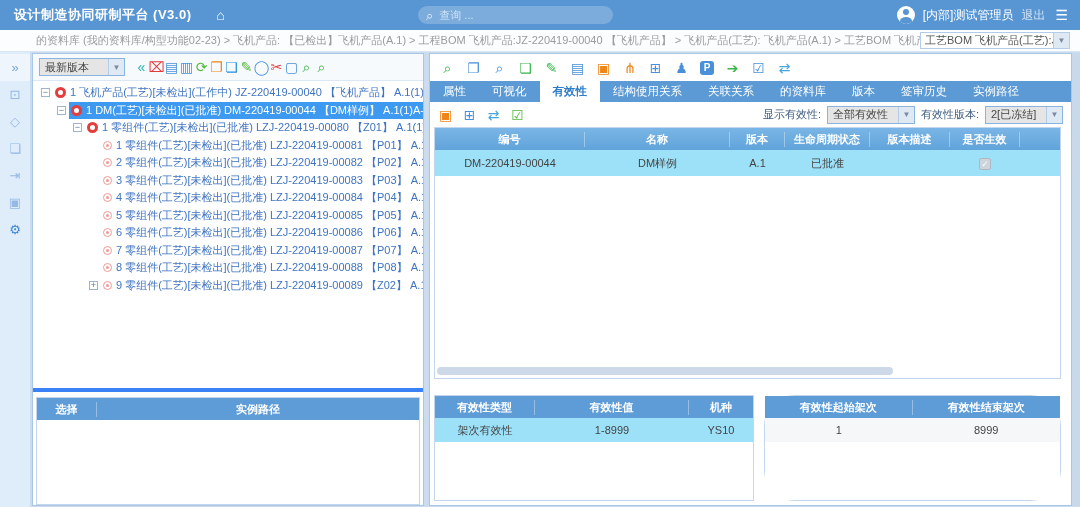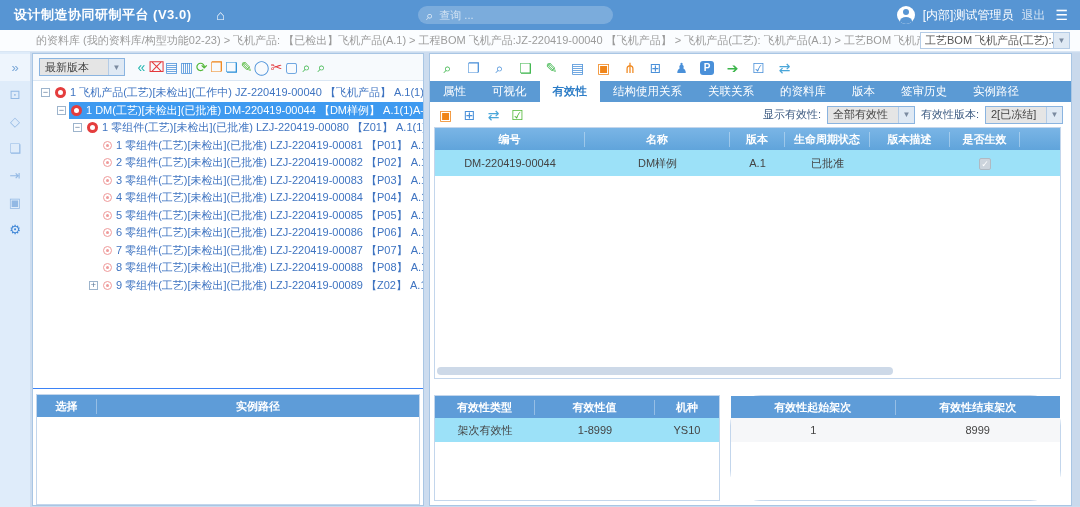--- a/index.html
+++ b/index.html
@@ -49,21 +49,21 @@
   .expander.none { border:none; background:transparent; }
   .hlwrap { display:flex; align-items:center; padding:1px 3px 1px 2px; }
   .hlwrap.sel { background:#3e9af0; }
   .hlwrap.sel .nlabel { color:#fff; }
   .nico { width:9px; height:9px; border-radius:50%; flex:none; margin-right:4px; position:relative; }
   .nico.ring { border:3px solid #e43d3d; background:#fff; width:11px; height:11px; }
   .nico.target { border:1px solid #ef9a9a; background:#fff; }
   .nico.target::after { content:""; position:absolute; left:2px; top:2px; width:3px; height:3px; border-radius:50%; background:#ef9a9a; }
   .nlabel { font-size:11px; color:#3f74c1; cursor:pointer; }
 
-  .instance-panel { flex:none; border-top:1px solid #3b82f6; padding:5px 3px 0 3px; height:117px; }
+  .instance-panel { flex:none; border-top:4px solid #3b82f6; padding:5px 3px 0 3px; height:117px; }
 
   
   .dtable { border:1px solid #c3d6ec; background:#fff; }
   .trow { display:grid; align-items:center; }
   .thead { background:#5e9cd8; height:22px; }
   .thead .tcell { color:#fff; font-weight:bold; font-size:11px; text-align:center; border-right:1px solid rgba(255,255,255,.35); overflow:hidden; white-space:nowrap; }
   .thead .tcell:last-child { border-right:none; }
   .tbodyrow { height:26px; background:#fff; }
   .tbodyrow .tcell { font-size:11px; color:#444; text-align:center; overflow:hidden; white-space:nowrap; }
   .tbodyrow.hl { background:#9ce1f8; }
@@ -82,21 +82,21 @@
   .sub-right .select-box { width:88px; }
   .sub-right .select-box .val { flex:1; }
 
   .main-table-wrap { height:252px; margin:0 10px 0 4px; position:relative; flex:none; }
   .hscroll-thumb { position:absolute; left:2px; bottom:3px; width:73%; height:8px; border-radius:4px; background:#cdd9e8; cursor:pointer; }
   .main-table .thead { background:linear-gradient(#7ab5e6,#60a4db); }
 
   .bottom-area { flex:1; display:flex; gap:10px; margin:16px 10px 4px 4px; min-height:0; }
   .btable { flex:none; display:flex; flex-direction:column; }
   .btable .tbodyrow { height:24px; }
-  .btable-left { width:286px; }
+  .btable-left { width:320px; }
   .btable-right { flex:1;border-radius:31px; }
   .bfill { flex:1; background:#fff; }
 
   .right-strip { width:8px; background:#c9d9ec; flex:none; margin:1px 0; }
 </style>
 </head>
 <body>
 
 <div class="app">
 

